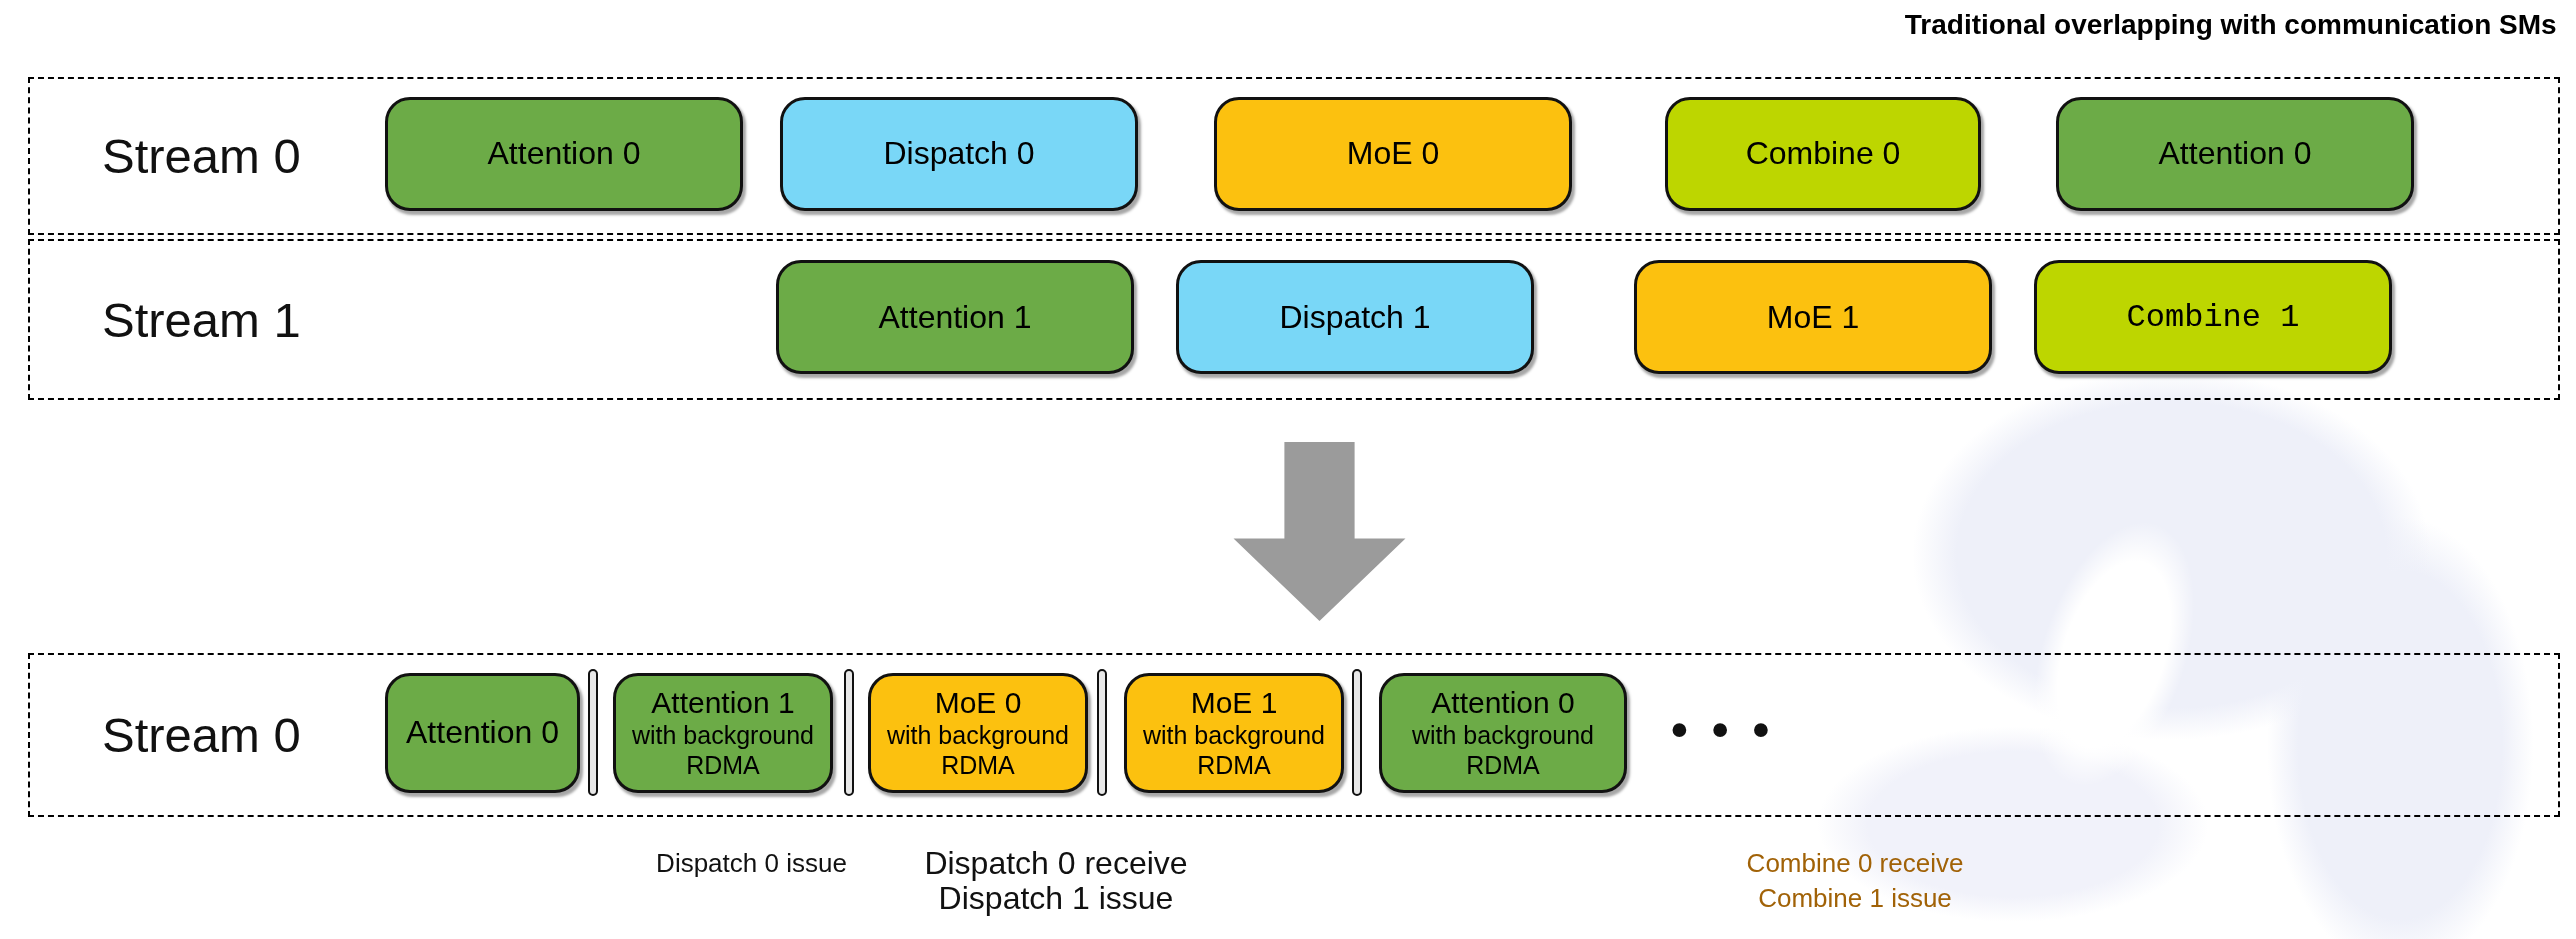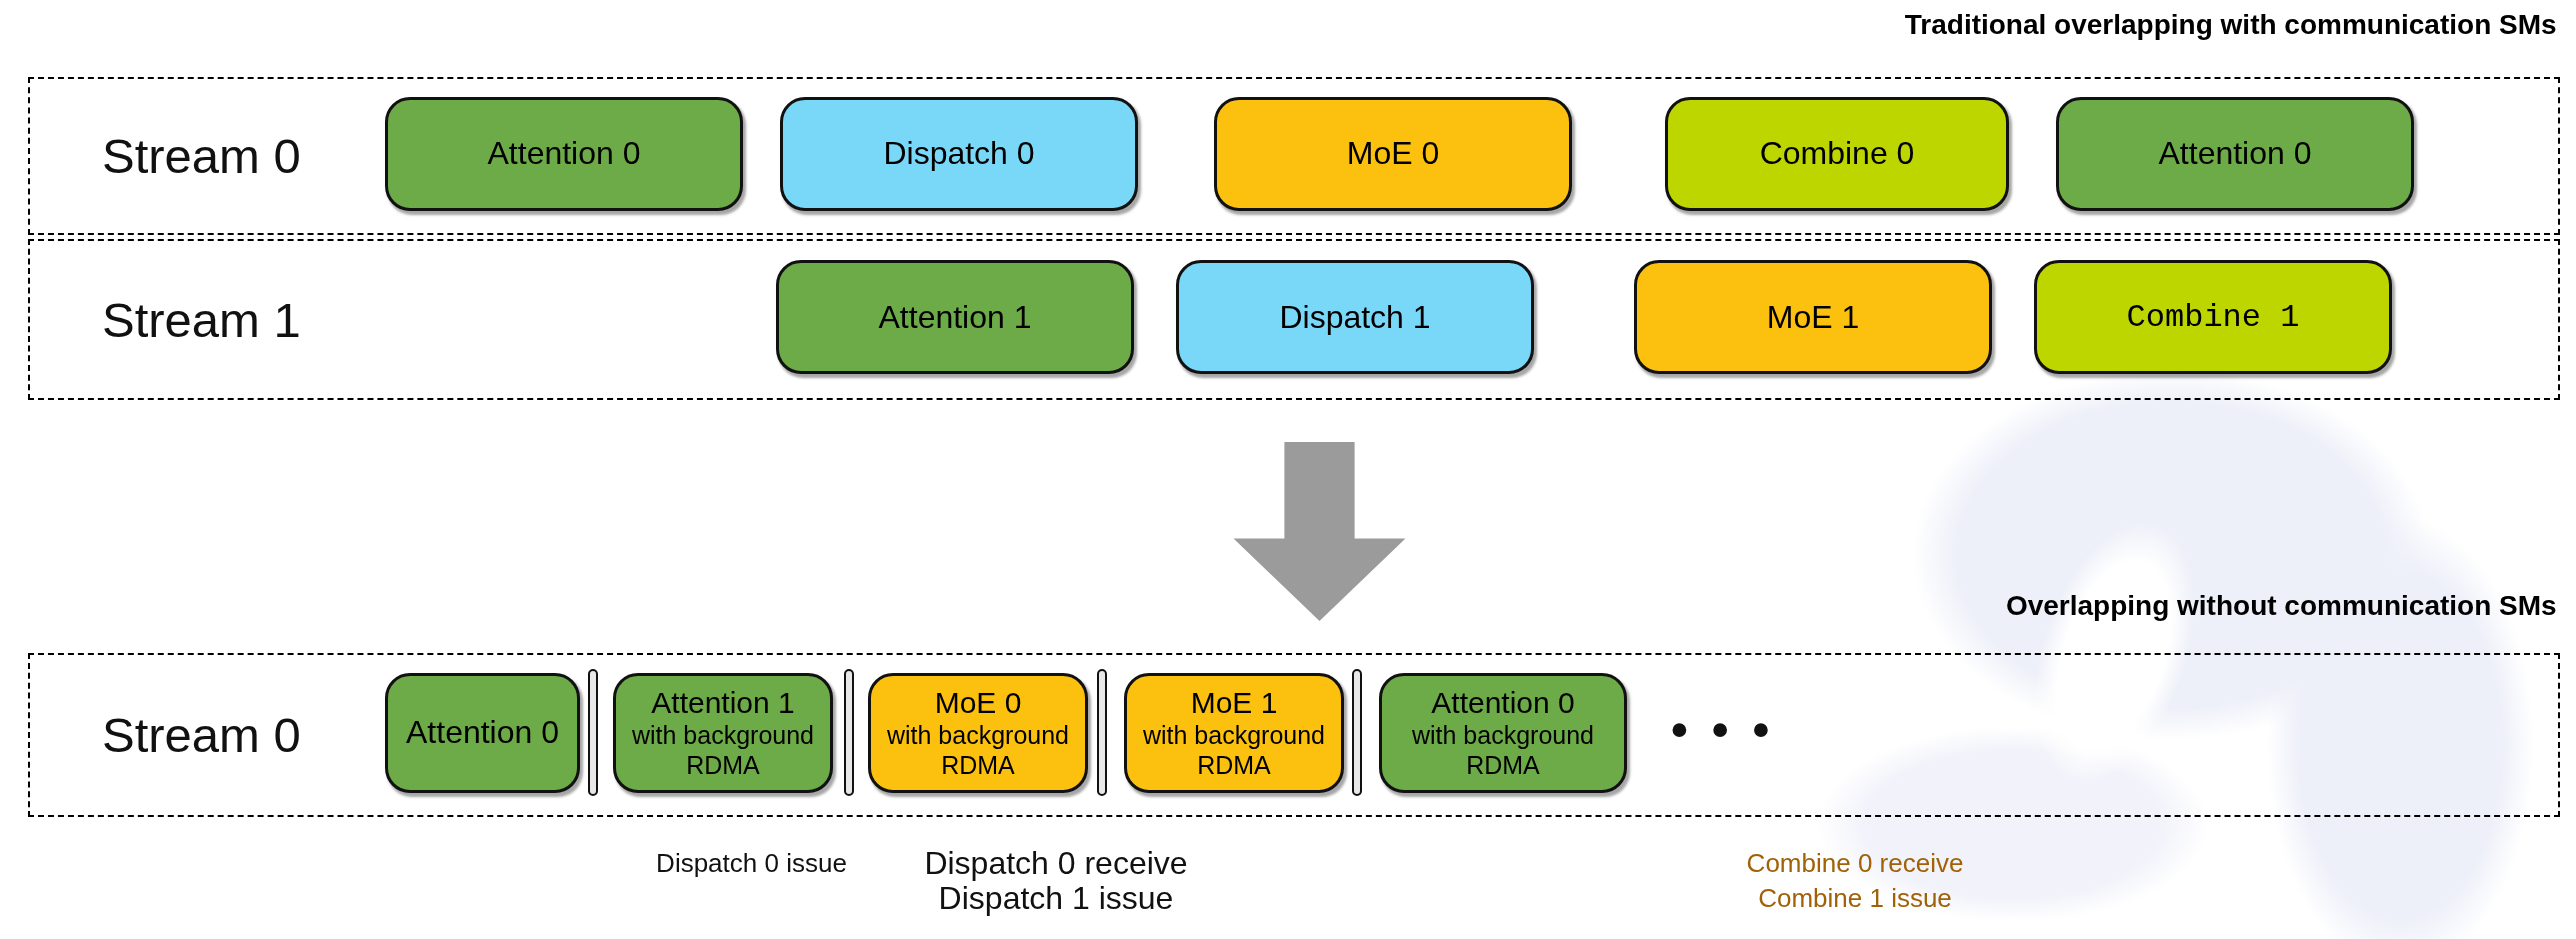--- a/index.html
+++ b/index.html
@@ -108,36 +108,35 @@
 </head>
 <body>
 
 <div id="stage">
 
   <div class="watermark"></div>
 
   <div class="caption" id="caption-top">Traditional overlapping with communication SMs</div>
 
   <div class="caption" id="caption-bottom">
-    <div>Overlapping without communication SMs</div>
   </div>
 
   <div class="lane" id="lane-top">
     <div class="lane-label">Stream 0</div>
 
     <div class="blk" style="left:355px;top:17.6px;width:358px;height:114px;background:#6cab47;">
       <div class="t1">Attention 0</div>
     </div>
     <div class="blk" style="left:750px;top:17.6px;width:358px;height:114px;background:#79d7f7;">
       <div class="t1">Dispatch 0</div>
     </div>
     <div class="blk" style="left:1184px;top:17.6px;width:358px;height:114px;background:#fcc10f;">
       <div class="t1">MoE 0</div>
     </div>
-    <div class="blk" style="left:1635px;top:17.6px;width:344px;height:114px;background:#bdd600;">
+    <div class="blk" style="left:1635px;top:17.6px;width:316px;height:114px;background:#bdd600;">
       <div class="t1">Combine 0</div>
     </div>
     <div class="blk" style="left:2026px;top:17.6px;width:358px;height:114px;background:#6cab47;">
       <div class="t1">Attention 0</div>
     </div>
   </div>
 
   <div class="lane" id="lane-mid">
     <div class="lane-label">Stream 1</div>
 

